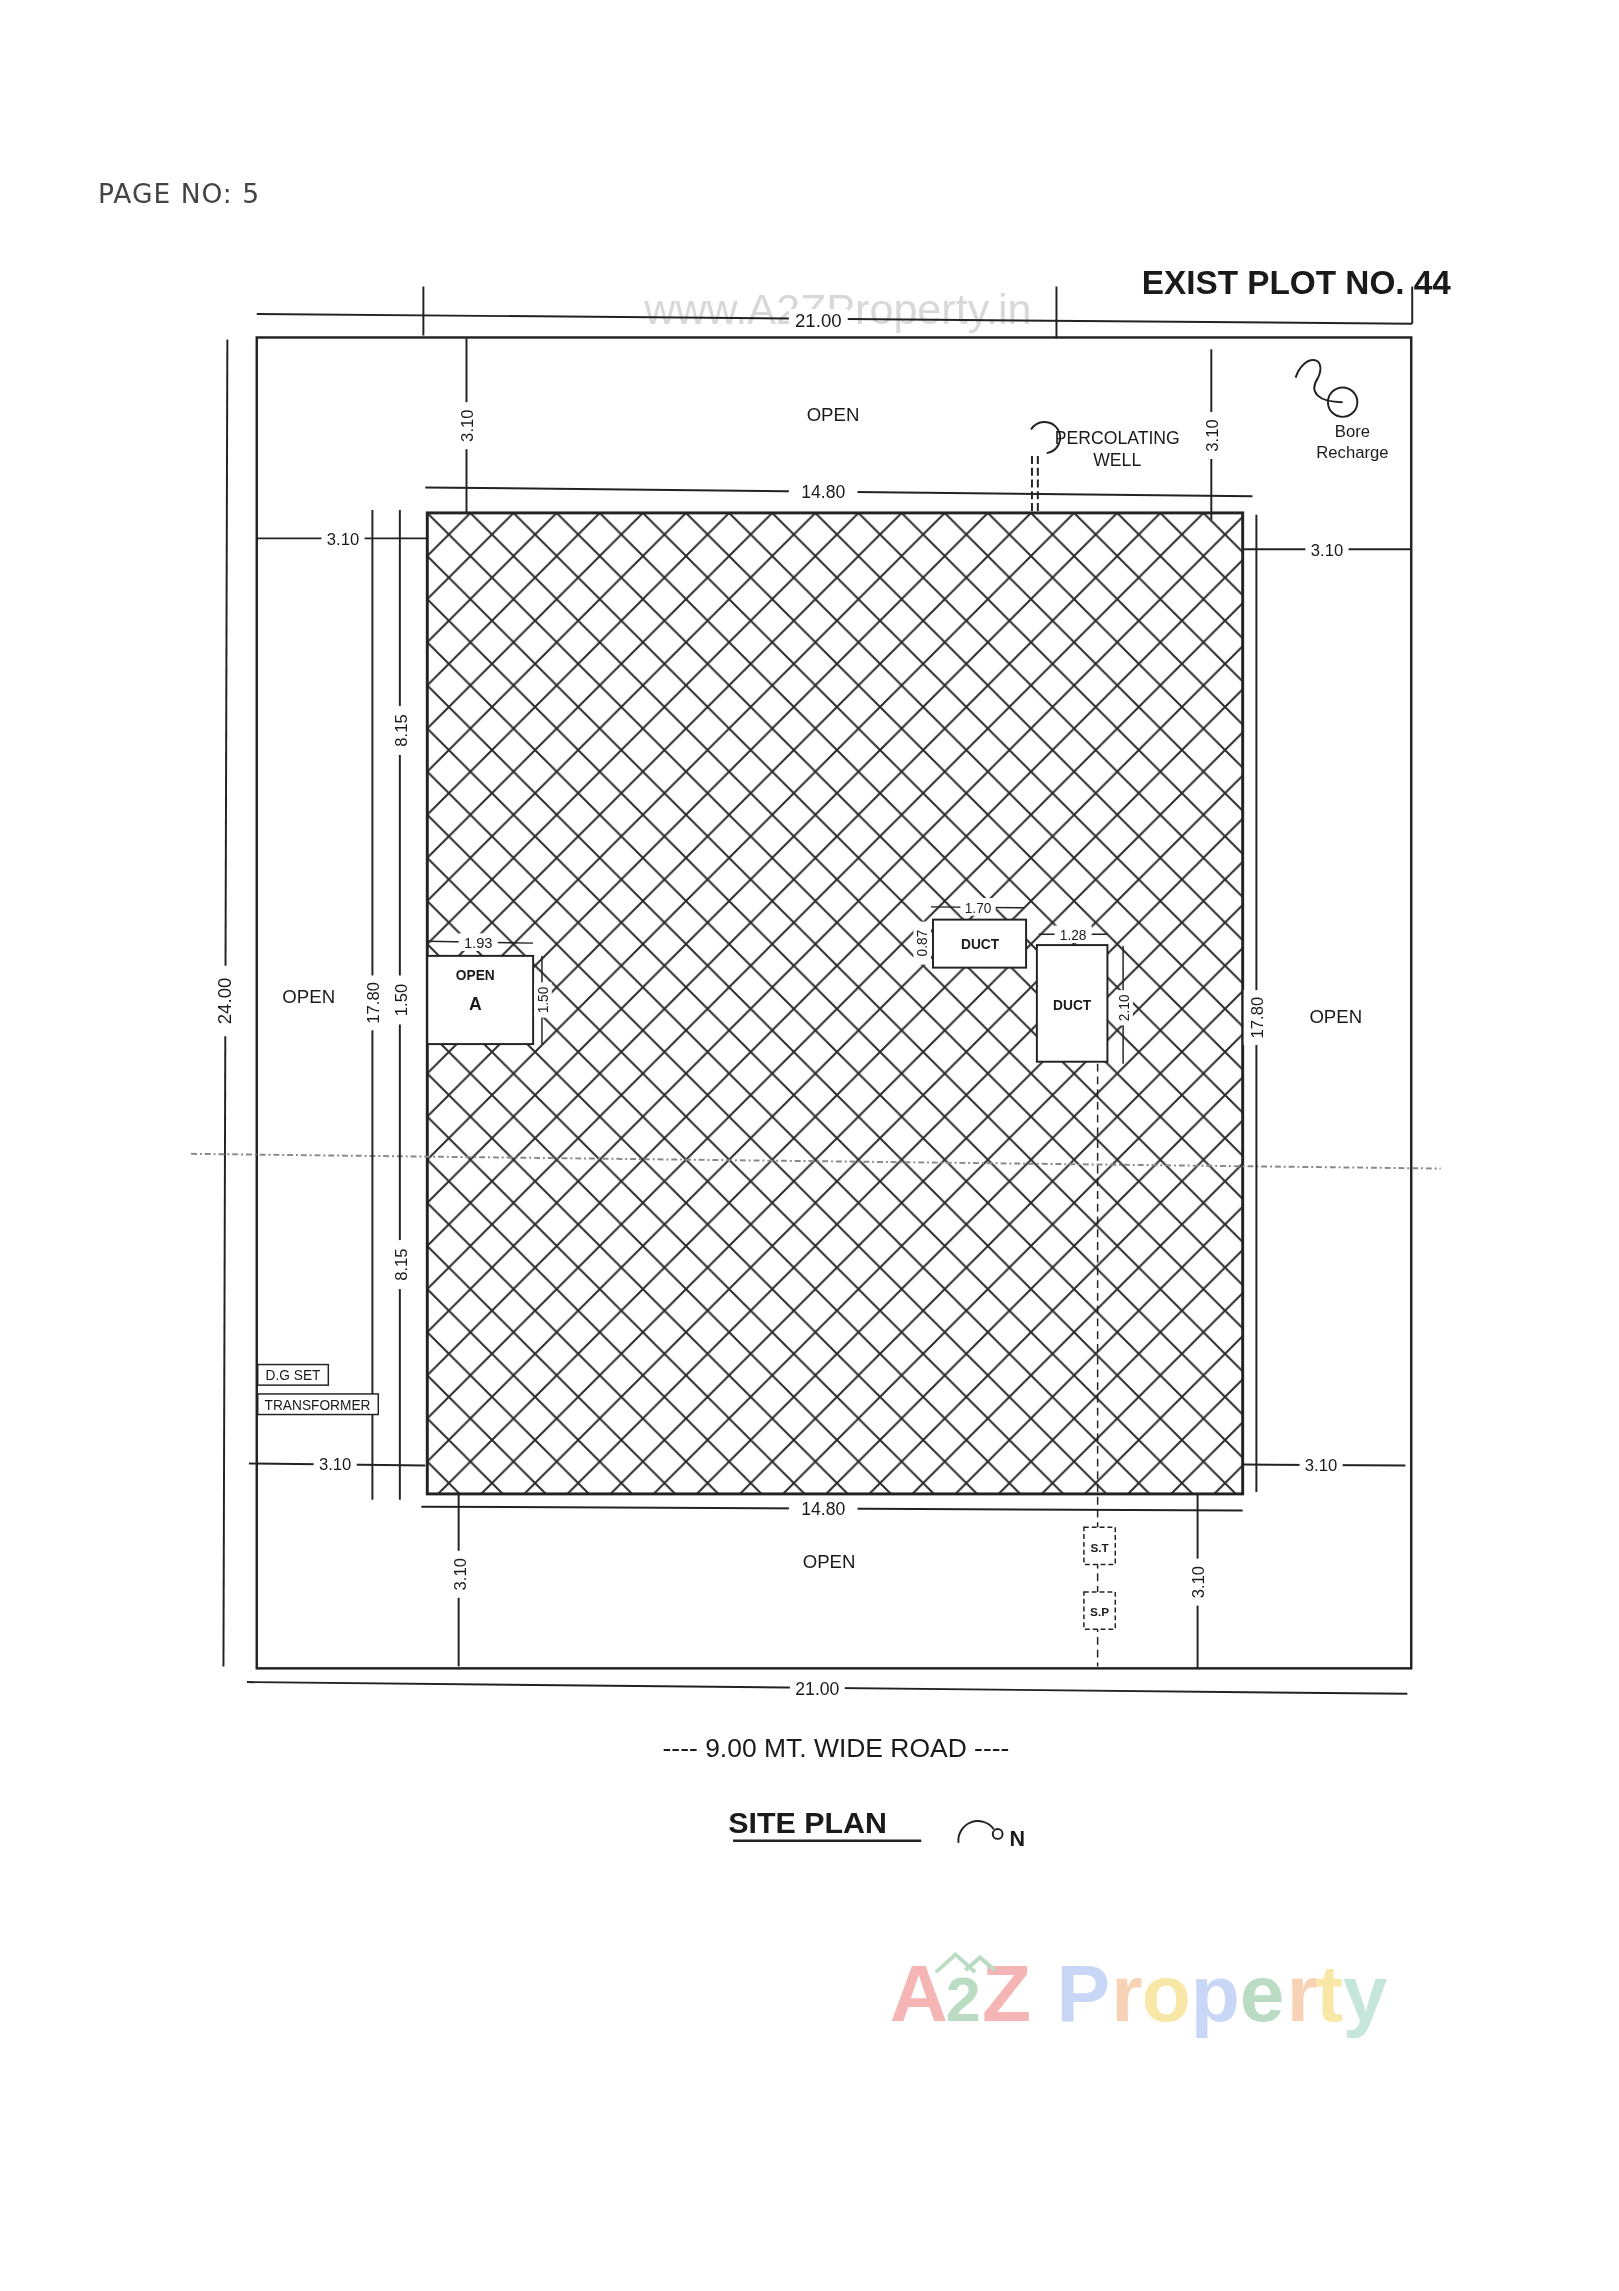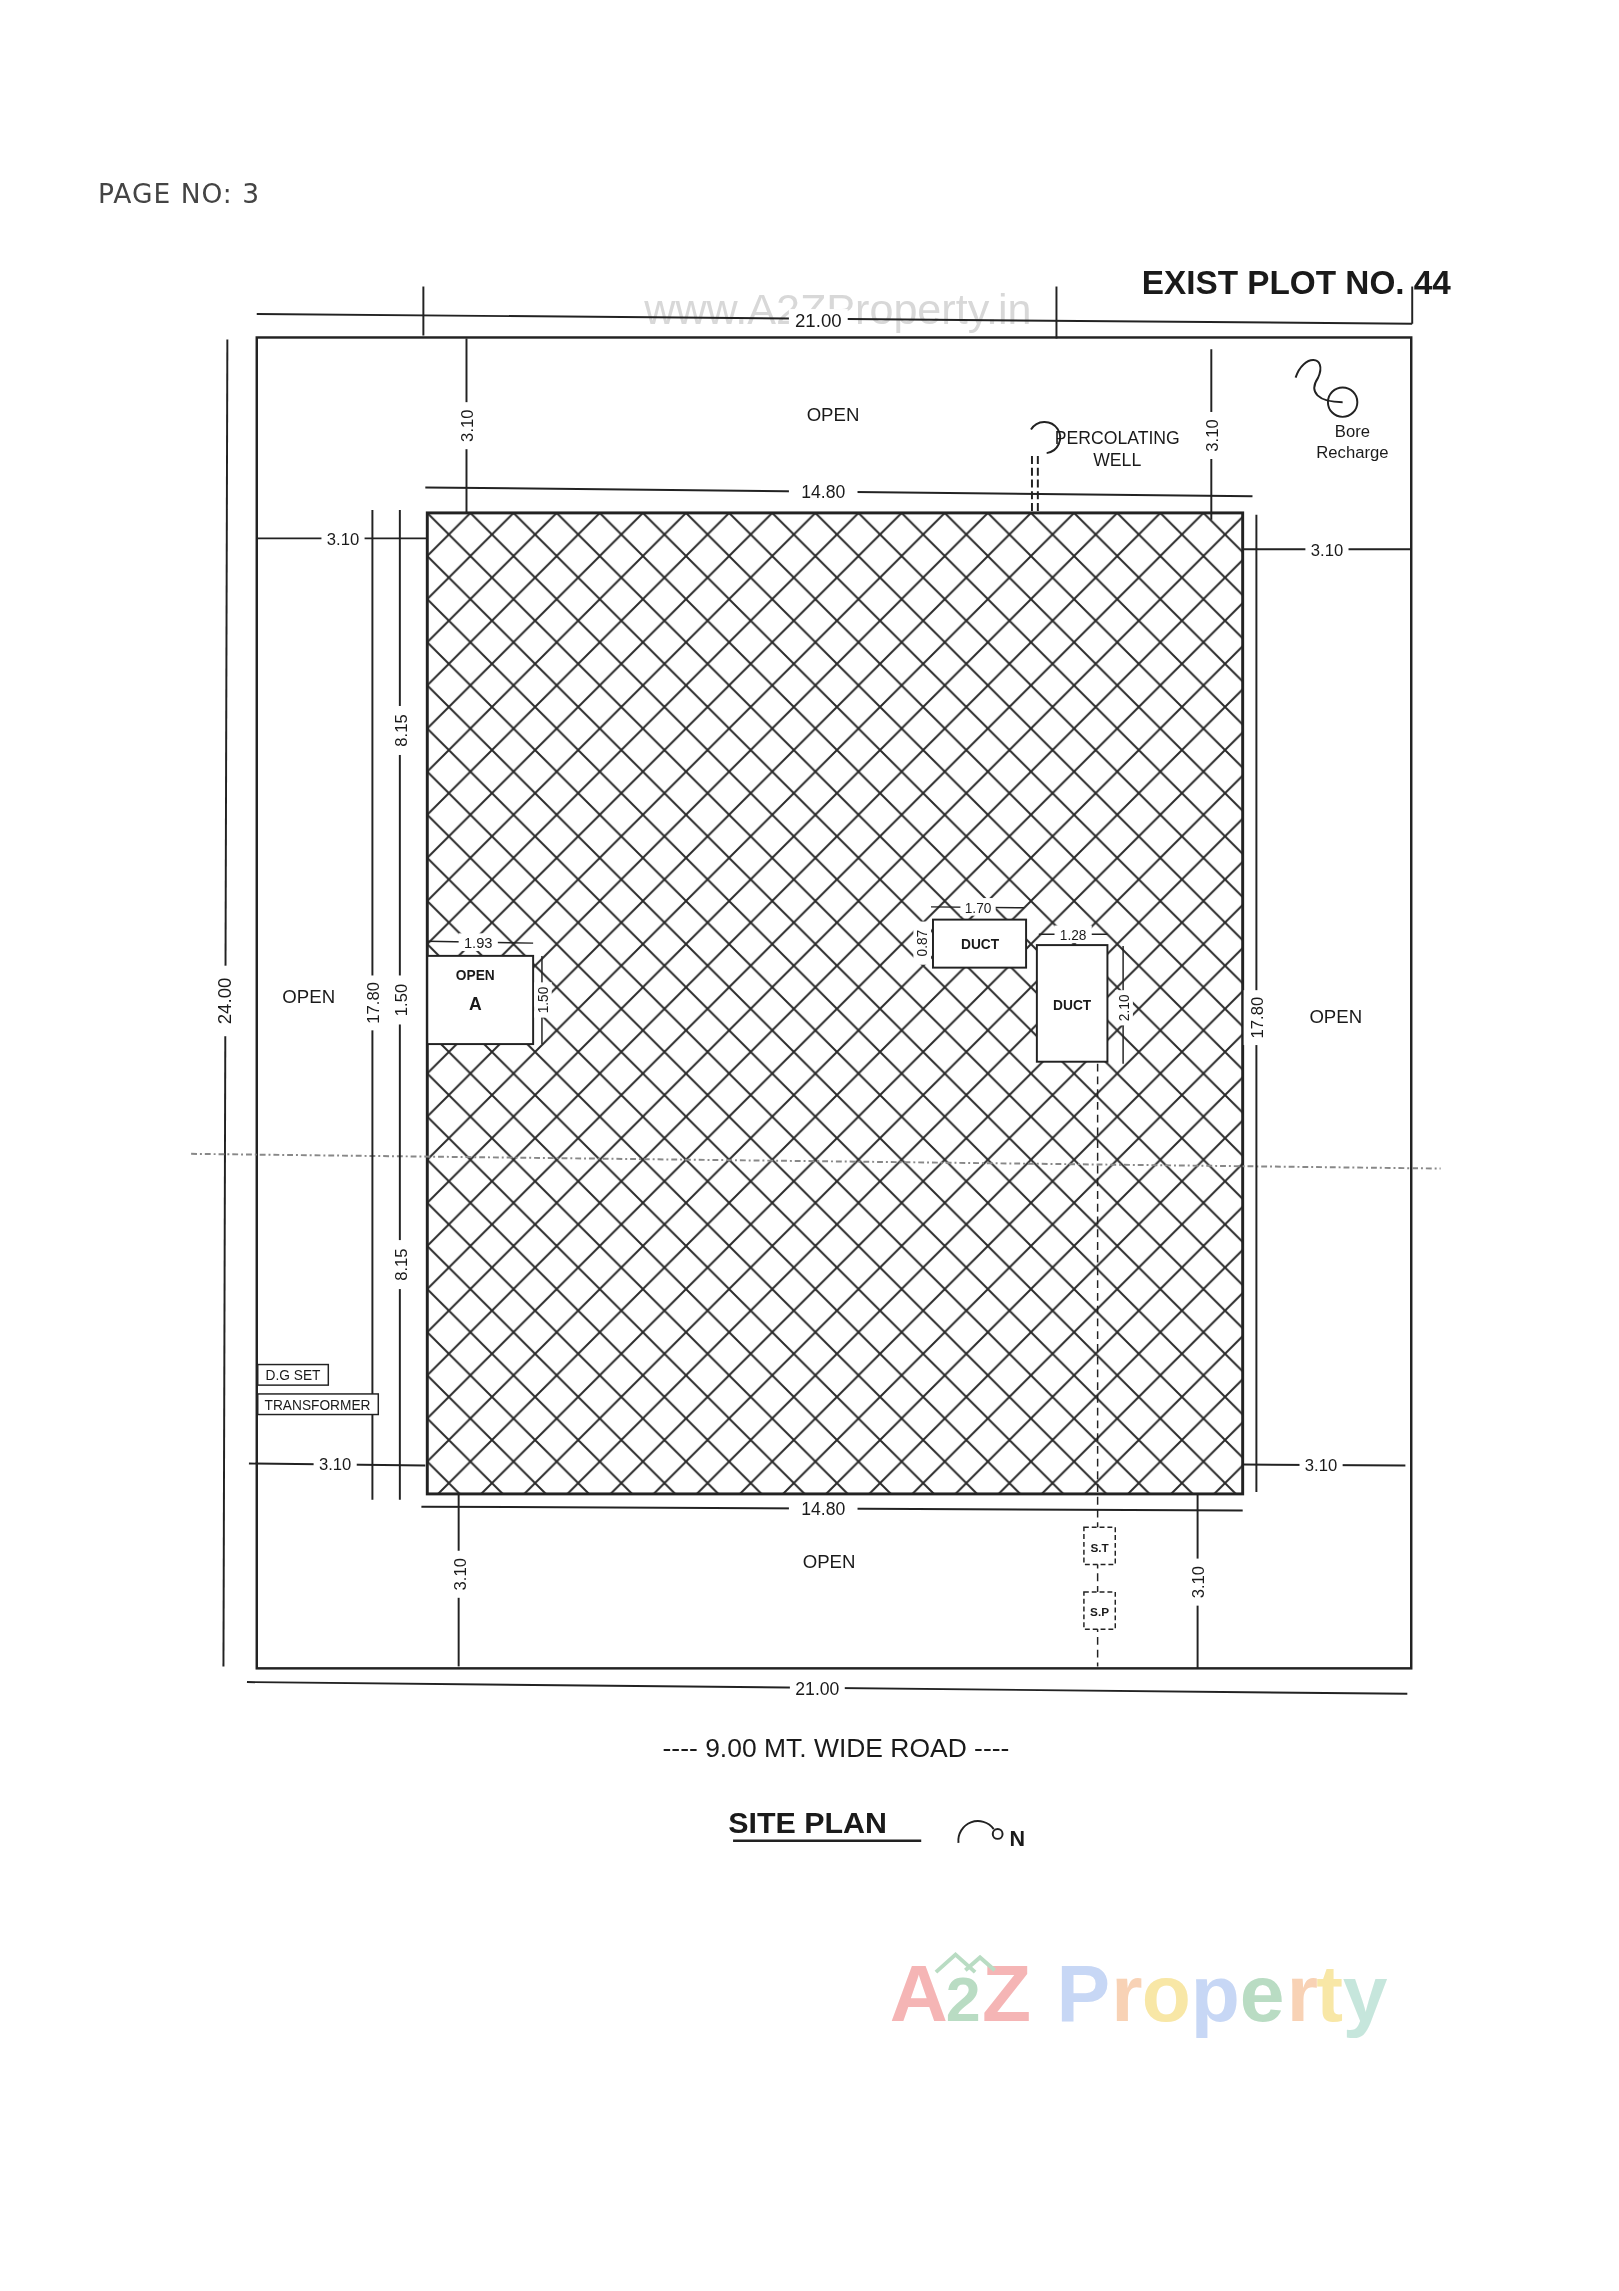--- a/index.html
+++ b/index.html
@@ -4,21 +4,21 @@
 <style>
   html, body { margin:0; padding:0; background:#ffffff; }
   body { width:1619px; height:2292px; position:relative; overflow:hidden; font-family:"Liberation Sans", sans-serif; }
   .page-no { position:absolute; left:98px; top:178px; font-family:"DejaVu Sans", sans-serif; font-size:26.5px; color:#444; letter-spacing:1px; }
   svg.plan { position:absolute; left:0; top:0; }
   .lbl { font-family:"Liberation Sans", sans-serif; fill:#1a1a1a; }
 </style>
 </head>
 <body>
 
-<div class="page-no">PAGE NO: 3</div>
+<div class="page-no">PAGE NO: 5</div>
 
 <svg class="plan" width="1619" height="2292" viewBox="0 0 1652 2338" xmlns="http://www.w3.org/2000/svg">
   <defs>
     <pattern id="hatch" patternUnits="userSpaceOnUse" width="44" height="44" x="436" y="523">
       <path d="M0,0 L44,44 M44,0 L0,44" stroke="#2a2a2a" stroke-width="2" fill="none"></path>
     </pattern>
   </defs>
 
   <text x="855" y="330" text-anchor="middle" font-size="44" fill="#d8d8d8" font-family="Liberation Sans, sans-serif">www.A2ZProperty.in</text>
 

